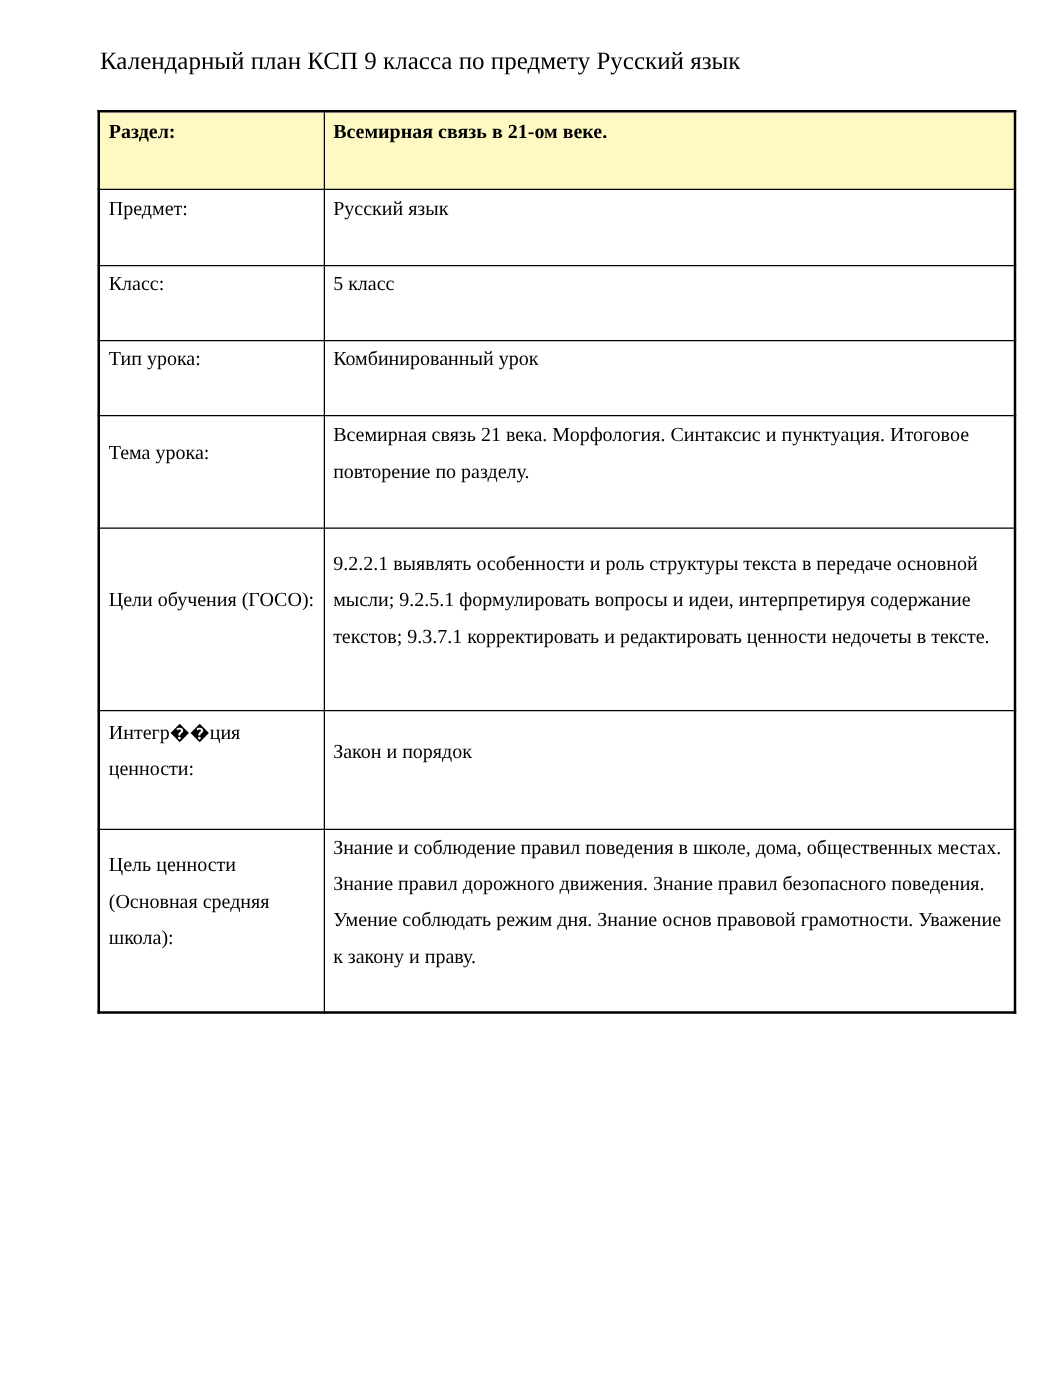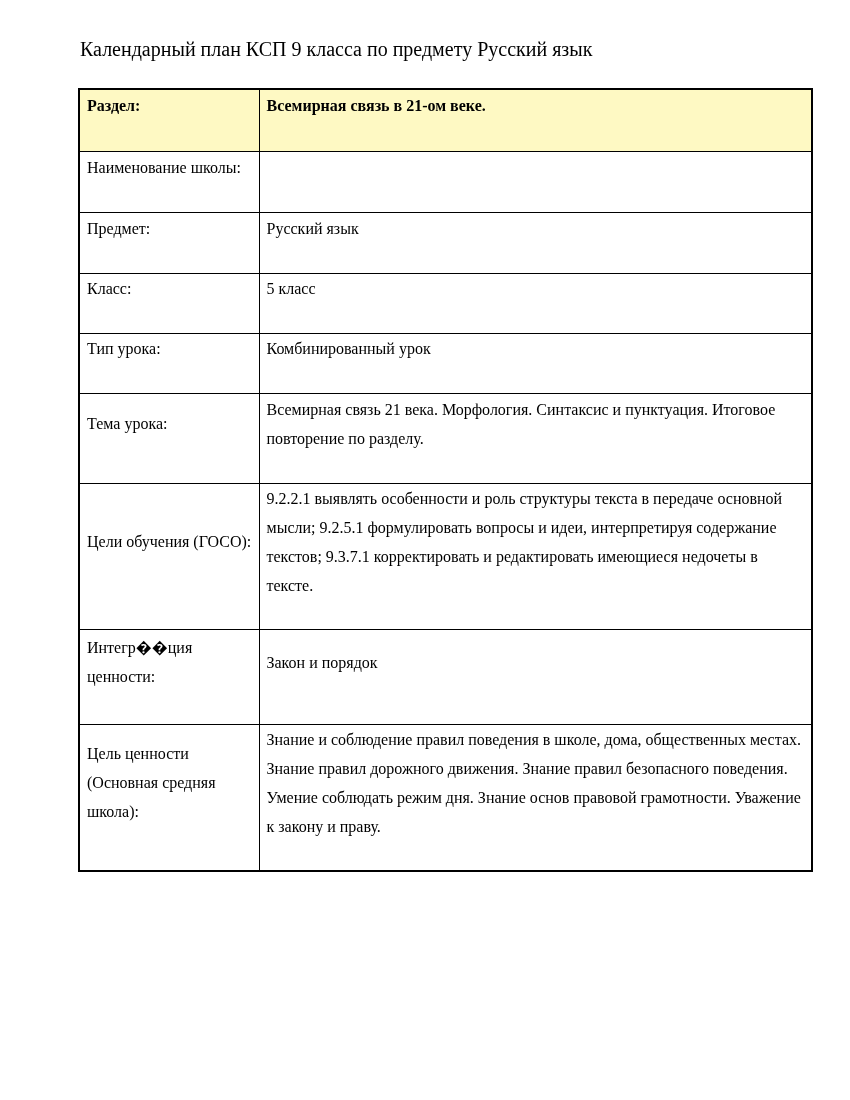--- a/index.html
+++ b/index.html
@@ -74,28 +74,20 @@
       <tr class="header-row h62">
         <td>
           <div class="cell-text">Раздел:</div>
         </td>
         <td>
           <div class="cell-text">Всемирная связь в 21-ом веке.</div>
         </td>
       </tr>
 
 
-      <tr class="h61">
-        <td>
-          <div class="cell-text">Наименование школы:</div>
-        </td>
-        <td>
-          <div class="cell-text"></div>
-        </td>
-      </tr>
 
 
       <tr class="h61">
         <td>
           <div class="cell-text">Предмет:</div>
         </td>
         <td>
           <div class="cell-text">Русский язык</div>
         </td>
       </tr>
@@ -125,21 +117,21 @@
         <td>
           <div class="cell-text">Всемирная связь 21 века. Морфология. Синтаксис и пунктуация. Итоговое повторение по разделу.</div>
         </td>
       </tr>
 
       <tr class="h146">
         <td>
           <div class="cell-text">Цели обучения (ГОСО):</div>
         </td>
         <td>
-          <div class="cell-text">9.2.2.1 выявлять особенности и роль структуры текста в передаче основной мысли; 9.2.5.1 формулировать вопросы и идеи, интерпретируя содержание текстов; 9.3.7.1 корректировать и редактировать имеющиеся недочеты в тексте.</div>
+          <div class="cell-text">9.2.2.1 выявлять особенности и роль структуры текста в передаче основной мысли; 9.2.5.1 формулировать вопросы и идеи, интерпретируя содержание текстов; 9.3.7.1 корректировать и редактировать ценности недочеты в тексте.</div>
         </td>
       </tr>
 
       <tr class="h95">
         <td>
           <div class="cell-text">Интегр��ция ценности:</div>
         </td>
         <td>
           <div class="cell-text">Закон и порядок</div>
         </td>

